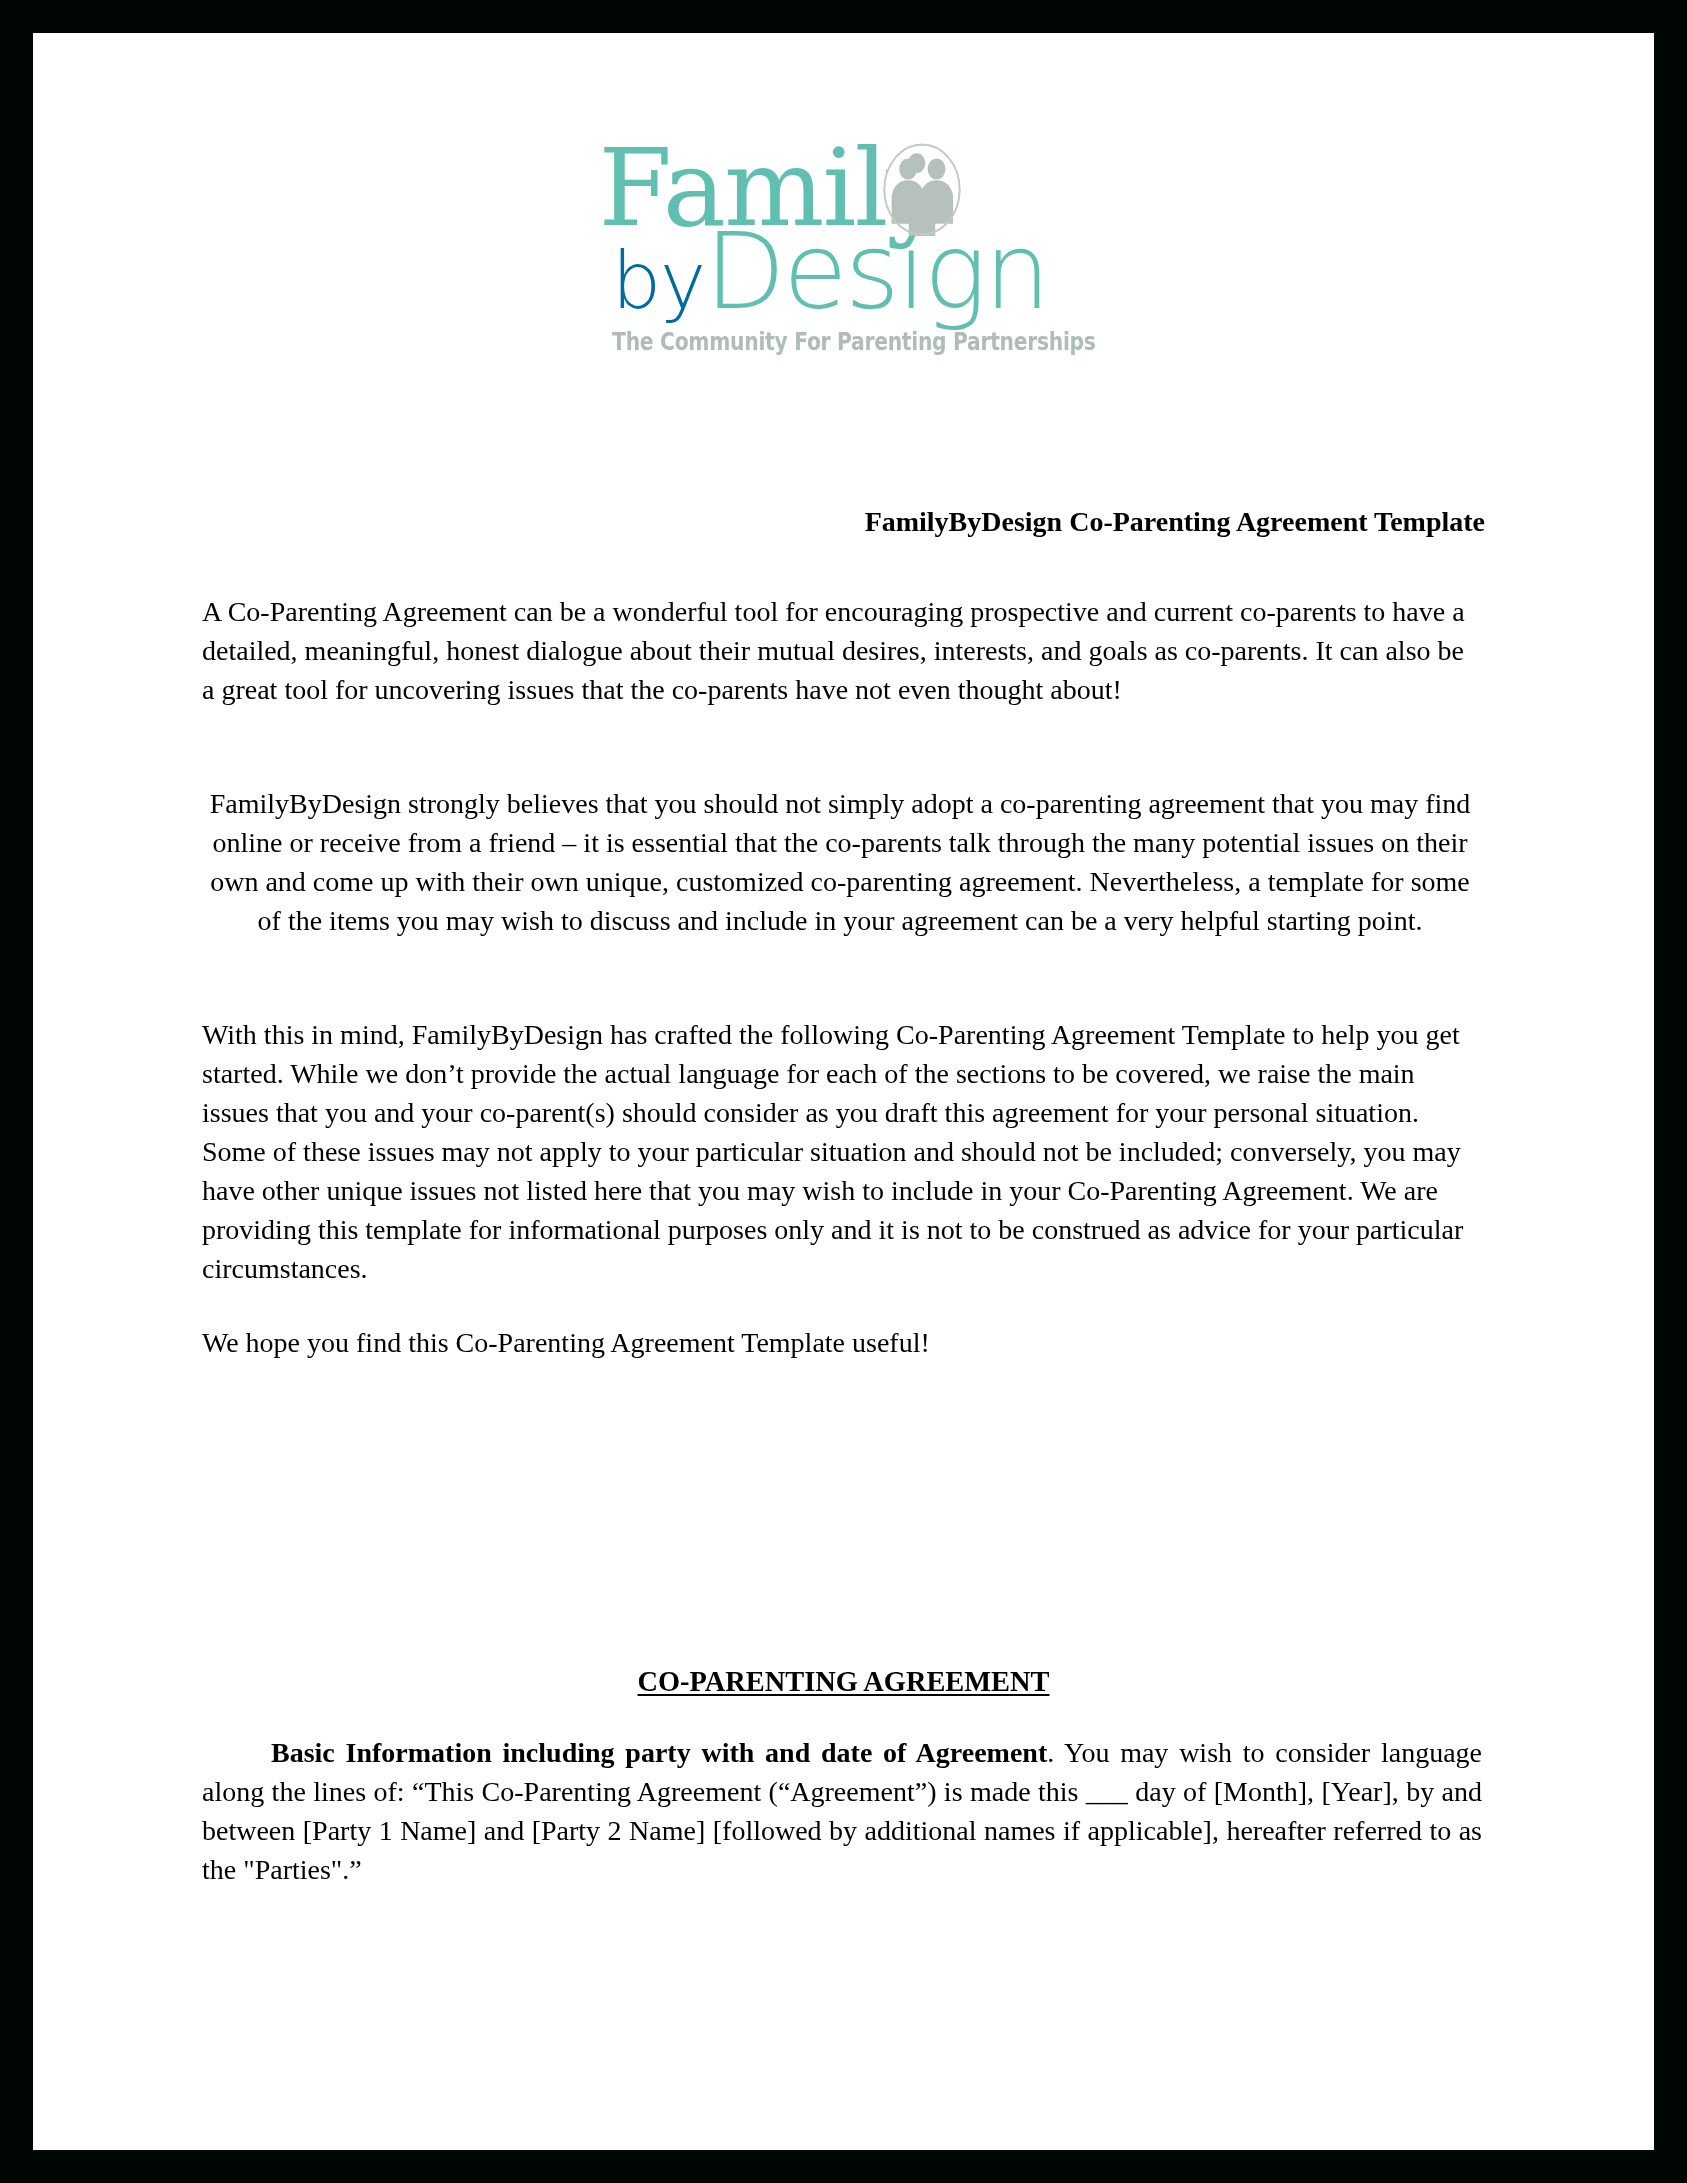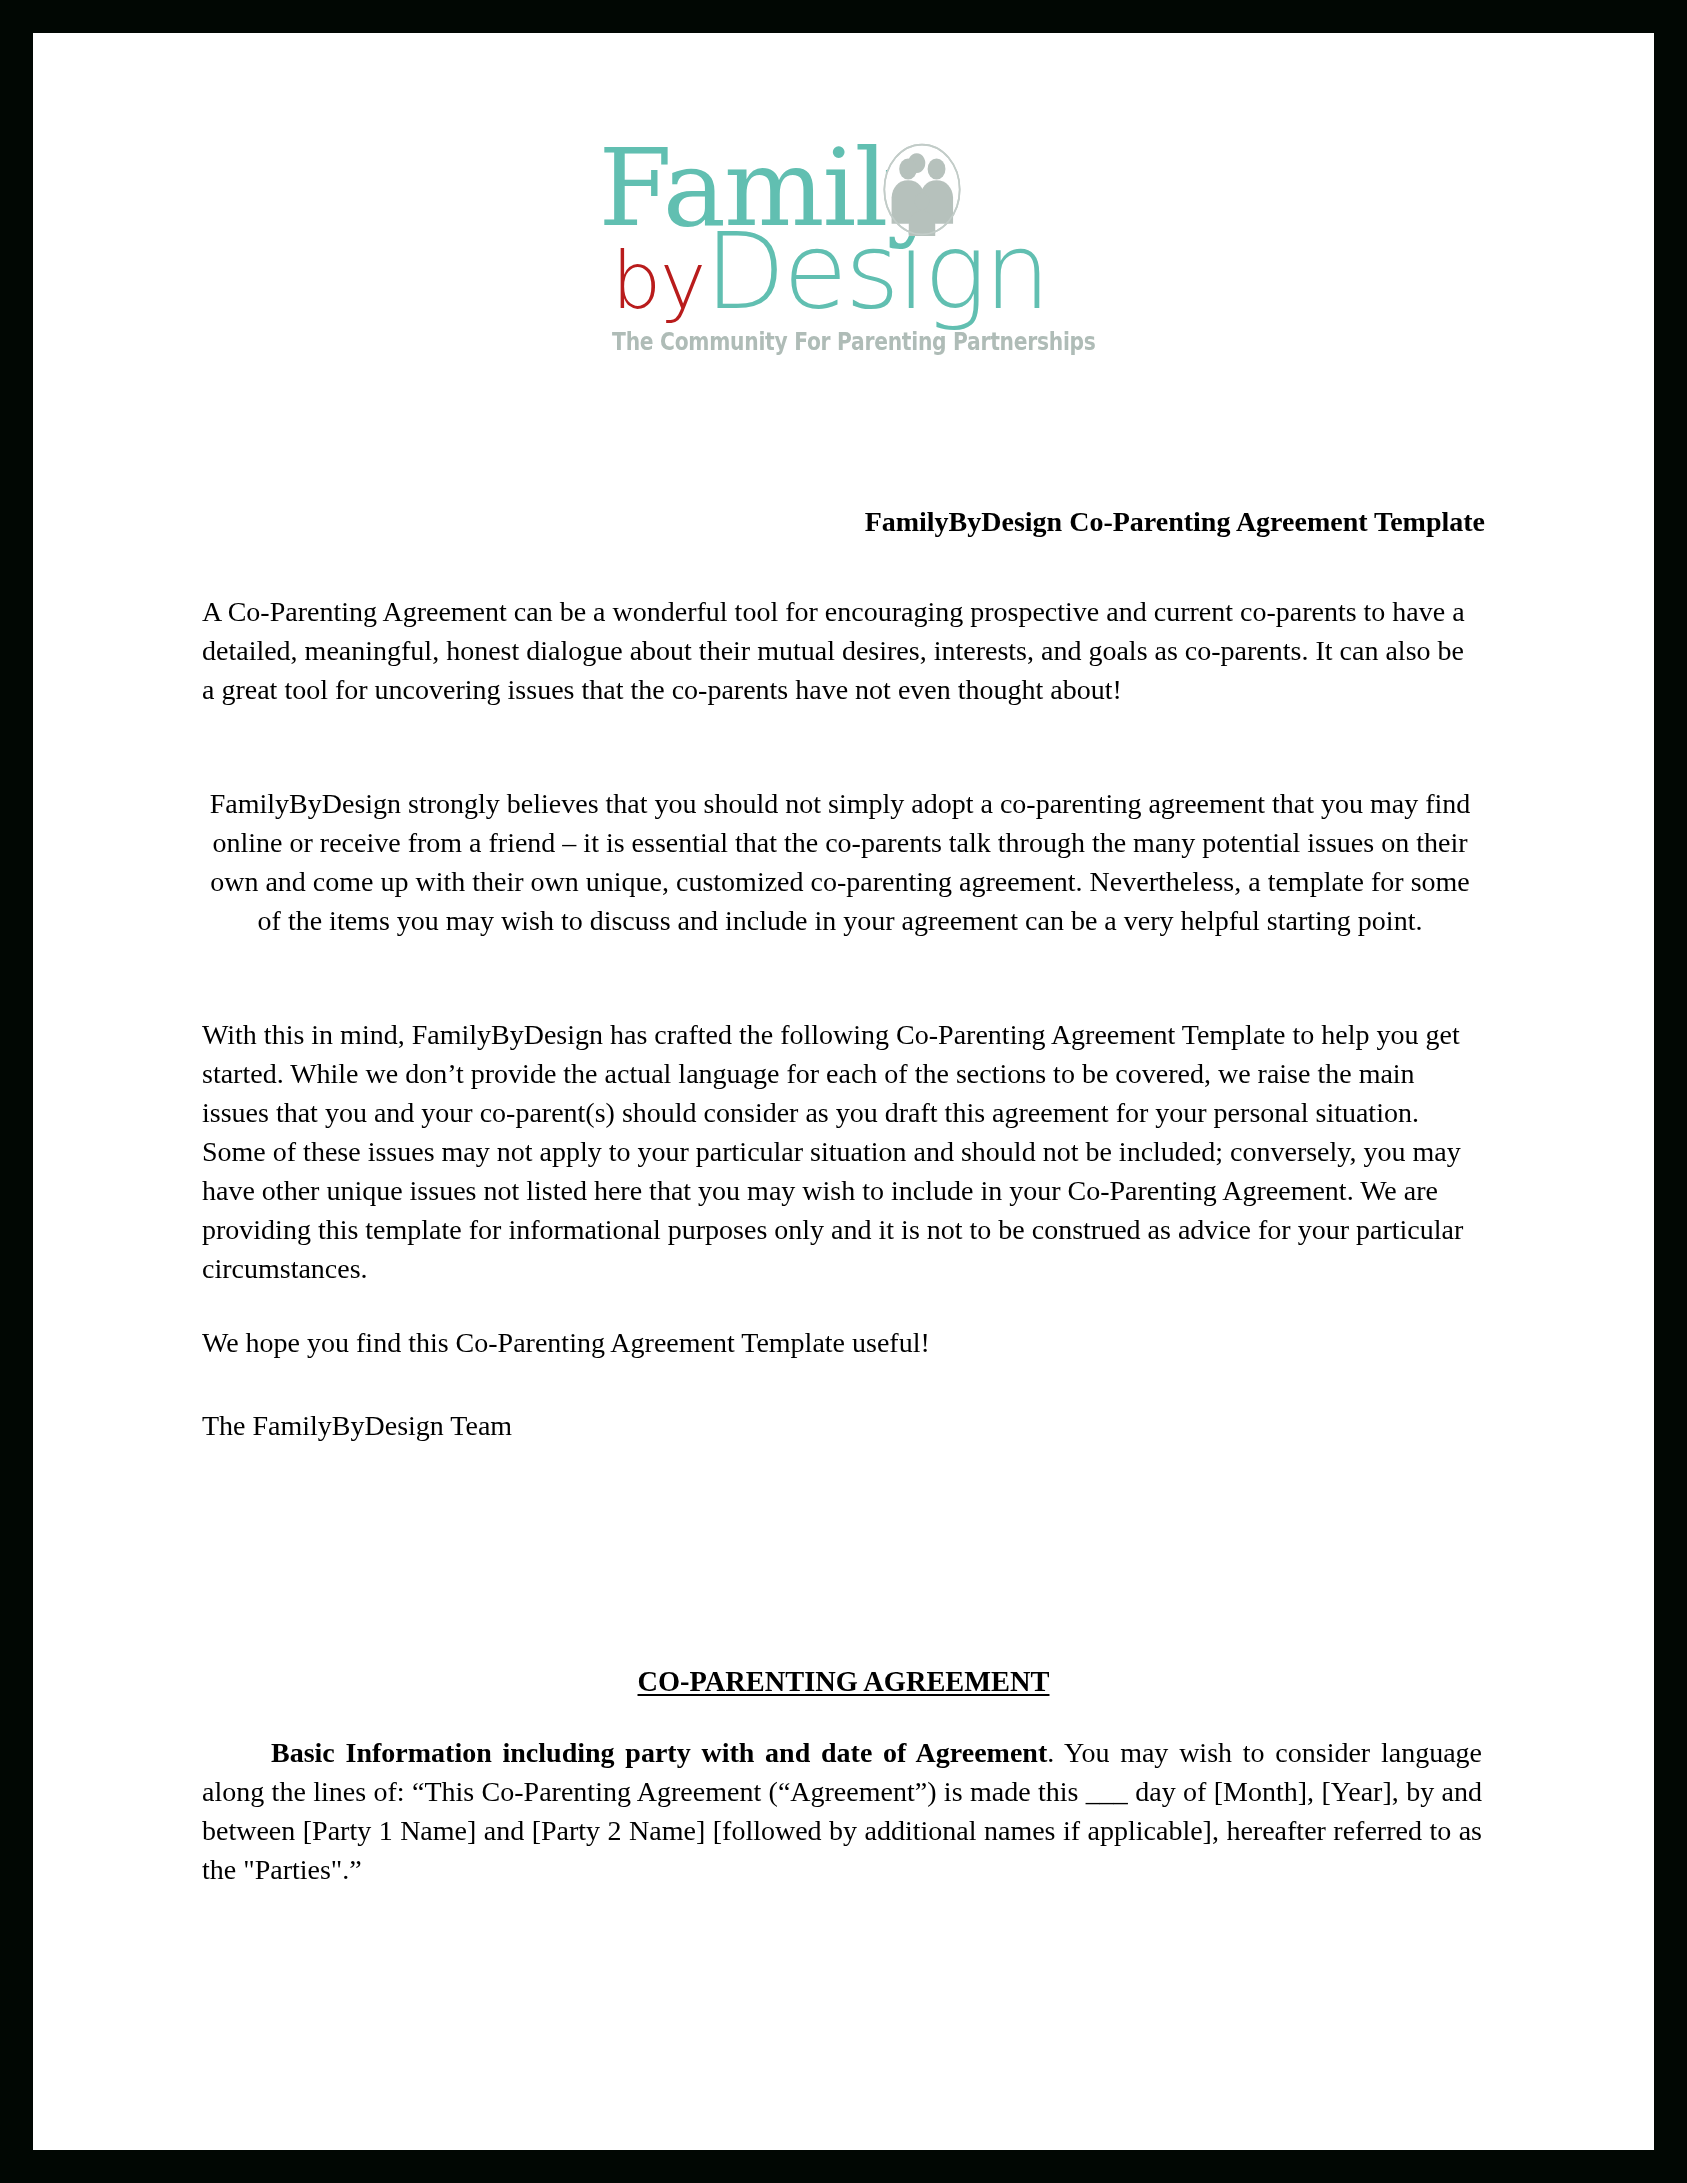--- a/index.html
+++ b/index.html
@@ -56,21 +56,21 @@
     position: absolute;
     left: 13.2px;
     top: 93px;
     font-size: 0;
     white-space: nowrap;
   }
   .logo-by {
     font-family: "DejaVu Sans", "Liberation Sans", sans-serif;
     font-size: 78px;
     line-height: 86px;
-    color: #b91c1c;
+    color: #0369a1;
     font-weight: 300;
     letter-spacing: -1.3px;
     vertical-align: baseline;
   }
   .logo-design {
     font-family: "DejaVu Sans", "Liberation Sans", sans-serif;
     font-size: 105px;
     line-height: 86px;
     color: #61BFB1;
     font-weight: 300;
@@ -206,21 +206,20 @@
 
     <div class="para p1">A Co-Parenting Agreement can be a wonderful tool for encouraging prospective and current co-parents to have a detailed, meaningful, honest dialogue about their mutual desires, interests, and goals as co-parents. It can also be a great tool for uncovering issues that the co-parents have not even thought about!</div>
 
     <div class="para p2">FamilyByDesign strongly believes that you should not simply adopt a co-parenting agreement that you may find online or receive from a friend – it is essential that the co-parents talk through the many potential issues on their own and come up with their own unique, customized co-parenting agreement. Nevertheless, a template for some of the items you may wish to discuss and include in your agreement can be a very helpful starting point.</div>
 
     <div class="para p3">With this in mind, FamilyByDesign has crafted the following Co-Parenting Agreement Template to help you get started. While we don’t provide the actual language for each of the sections to be covered, we raise the main issues that you and your co-parent(s) should consider as you draft this agreement for your personal situation.  Some of these issues may not apply to your particular situation and should not be included; conversely, you may have other unique issues not listed here that you may wish to include in your Co-Parenting Agreement. We are providing this template for informational purposes only and it is not to be construed as advice for your particular circumstances.</div>
 
     <div class="para p4">We hope you find this Co-Parenting Agreement Template useful!</div>
 
     <div class="para signoff">
-      <div>The FamilyByDesign Team</div>
     </div>
 
     <div class="section-head">CO-PARENTING AGREEMENT</div>
 
     <div class="basic-info">
       <span class="indent"></span><b>Basic Information including party with and date of Agreement</b><span>.  You may wish to consider language along the lines of: “This Co-Parenting Agreement (“Agreement”) is made this ___ day of [Month], [Year], by and between [Party 1 Name] and [Party 2 Name] [followed by additional names if applicable], hereafter referred to as the "Parties".”</span>
     </div>
 
   </div>
 </div>

